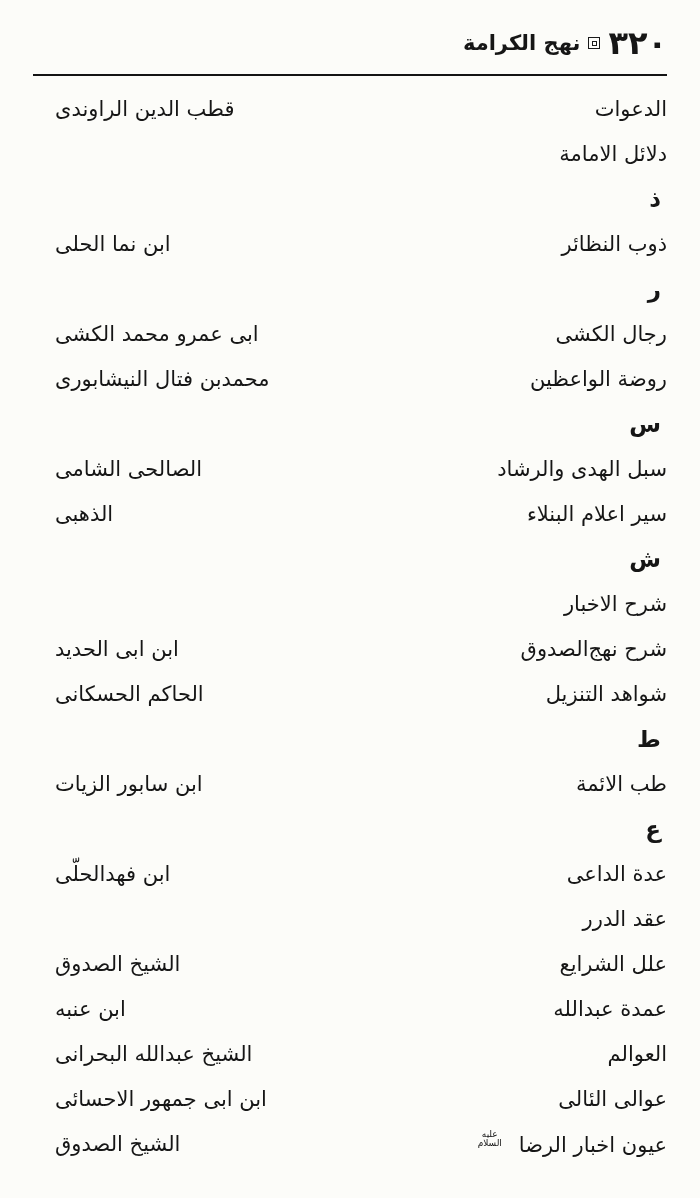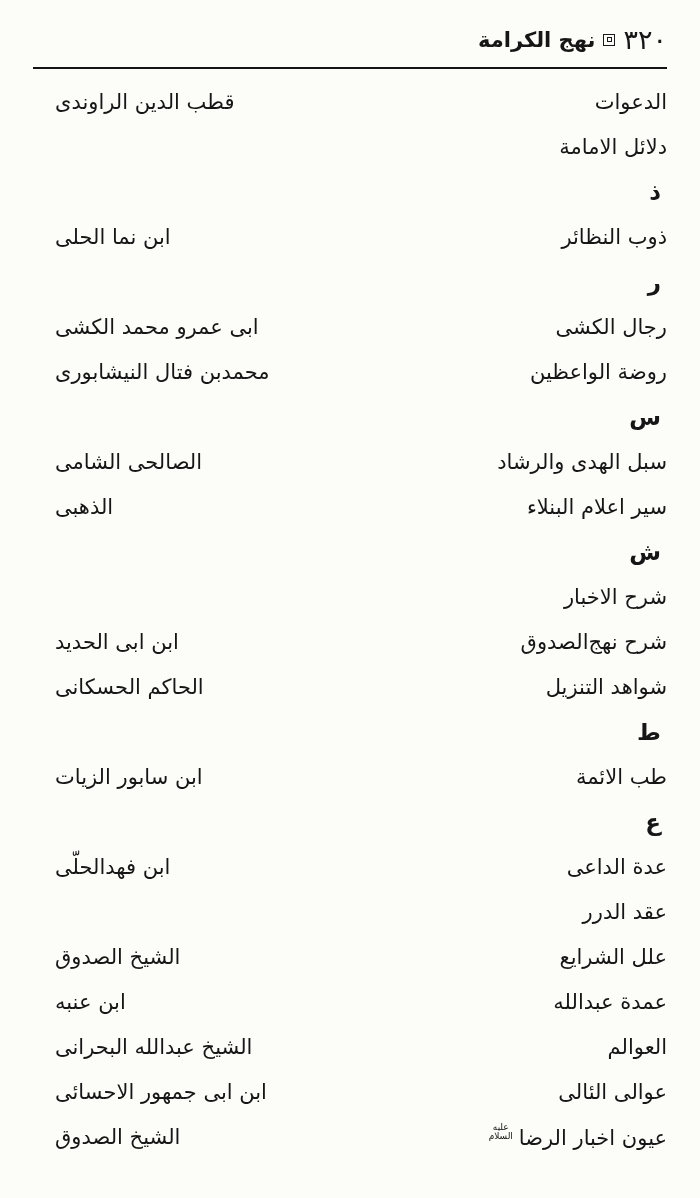--- a/index.html
+++ b/index.html
@@ -16,22 +16,22 @@
     overflow:hidden;
   }
   .header {
     margin:24px 33px 0 33px;
     display:flex;
     align-items:center;
     border-bottom:2.5px solid #141414;
     padding-bottom:12px;
   }
   .page-number {
-    font-size:27px;
-    font-weight:normal;
+    font-size:32px;
+    font-weight:bold;
     letter-spacing:1px;
   }
   .square-icon {
     width:12px; height:12px;
     border:1.6px solid #1a1a1a;
     display:inline-flex;
     align-items:center;
     justify-content:center;
     margin:0 8px;
     flex:0 0 auto;
@@ -71,21 +71,21 @@
     white-space:nowrap;
     margin-left:22px; 
   }
   .honorific {
     display:inline-block;
     width:30px;
     font-size:9px;
     line-height:1.05;
     text-align:center;
     vertical-align:6px;
-    margin-right:3px;
+    margin-right:14px;
     white-space:normal;
   }
 </style>
 </head>
 <body>
 
 <div class="page">
 
   <div class="header">
     <span class="page-number">٣٢٠</span>

